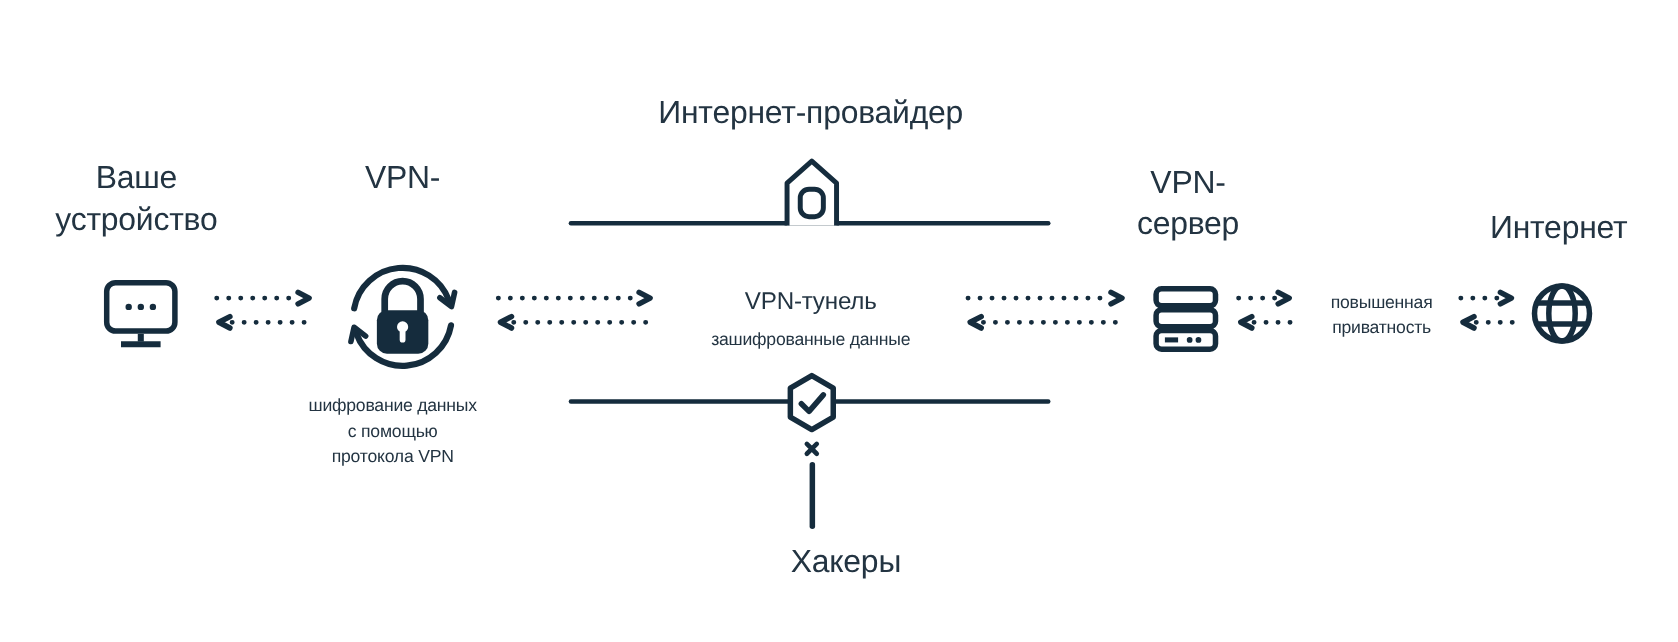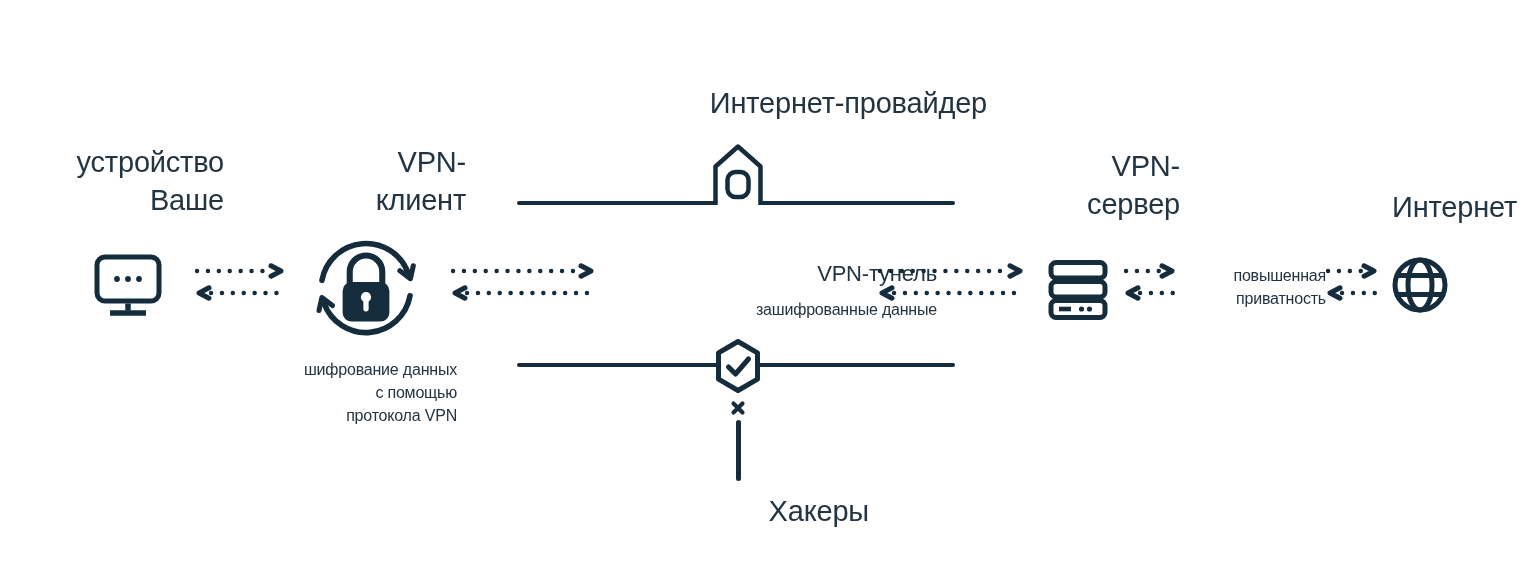--- a/index.html
+++ b/index.html
@@ -12,21 +12,21 @@
   .canvas{
     position:relative;
     width:1525px;height:584px;
     background:var(--bg);
     font-family:"Liberation Sans", sans-serif;
     color:var(--text);
     overflow:hidden;
   }
   .lbl{
     position:absolute;
-    text-align:right;
+    text-align:center;
     letter-spacing:-0.2px;
     color:var(--text);
   }
   .lbl.big{font-size:29px;line-height:38px;}
   .lbl.tunnel{font-size:22px;line-height:34px;}
   .lbl.small{font-size:16px;line-height:23px;}
   .lbl.tcap{font-size:16px;line-height:24px;}
   .rail{
     position:absolute;
     height:4px;
@@ -49,27 +49,26 @@
   .chev{stroke:var(--ink);stroke-width:5;stroke-linecap:round;stroke-linejoin:round;fill:none;}
 </style>
 </head>
 <body>
 
 <div class="canvas">
 
   <div class="lbl big" style="left:487px;top:84px;width:500px;">Интернет-провайдер</div>
 
   <div class="lbl big" style="left:24px;top:143px;width:200px;">
+    <div>Ваше</div>
     <div>устройство</div>
-    <div>Ваше</div>
   </div>
 
   <div class="lbl big" style="left:266px;top:143px;width:200px;">
     <div>VPN-</div>
-    <div>клиент</div>
   </div>
 
   <div class="lbl big" style="left:980px;top:147px;width:200px;">
     <div>VPN-</div>
     <div>сервер</div>
   </div>
 
   <div class="lbl big" style="left:1317px;top:188px;width:200px;">Интернет</div>
 
   <div class="rail" style="left:517px;top:201px;width:438px;"></div>

